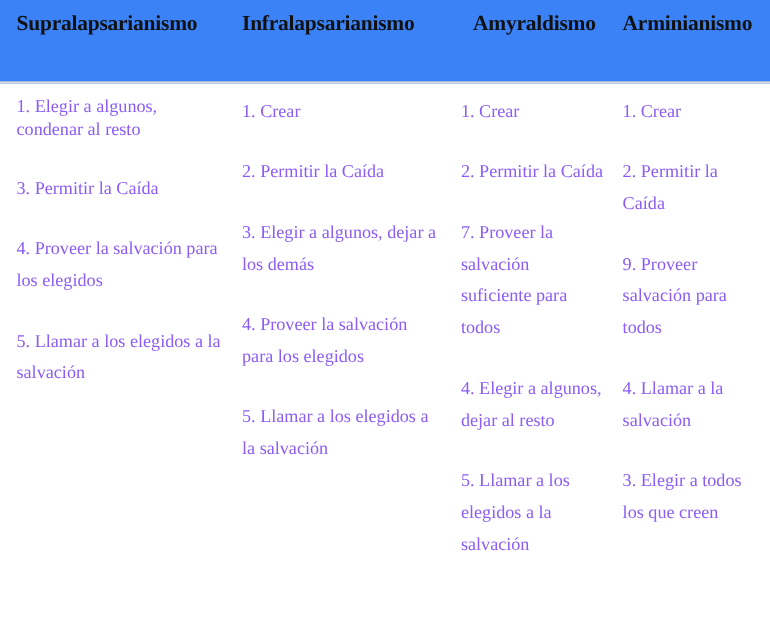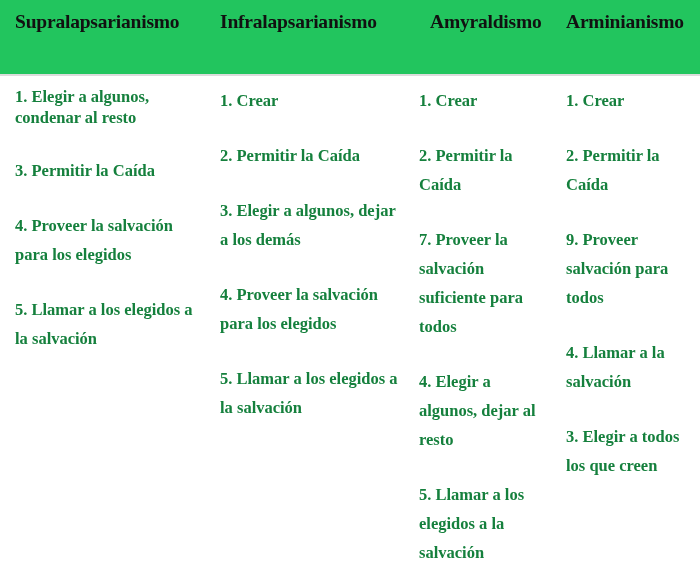--- a/index.html
+++ b/index.html
@@ -18,41 +18,40 @@
       position: relative;
       width: 700px;
       height: 571px;
     }
     .thead {
       position: absolute;
       left: 0;
       top: 0;
       width: 700px;
       height: 74px;
-      background: #22c55e;
+      background: #3b82f6;
       border-bottom: 2px solid #dcdcdc;
     }
     .th {
       position: absolute;
       top: 8px;
       font-family: "Liberation Serif", "DejaVu Serif", serif;
       font-weight: bold;
       font-size: 19.5px;
       letter-spacing: -0.2px;
       color: #111111;
       white-space: nowrap;
       line-height: 28px;
     }
     .col {
       position: absolute;
       top: 86px;
       font-family: "Liberation Serif", "DejaVu Serif", serif;
       font-size: 16.5px;
-      color: #15803d;
-      font-weight: bold;
+      color: #8b5cf6;
     }
     .col .item {
       margin: 0 0 26px 0;
       line-height: 29px;
     }
     .col.c1 .item.tight {
       line-height: 21px;
     }
     .c1 { left: 15px; width: 190px; }
     .c2 { left: 220px; width: 180px; }

